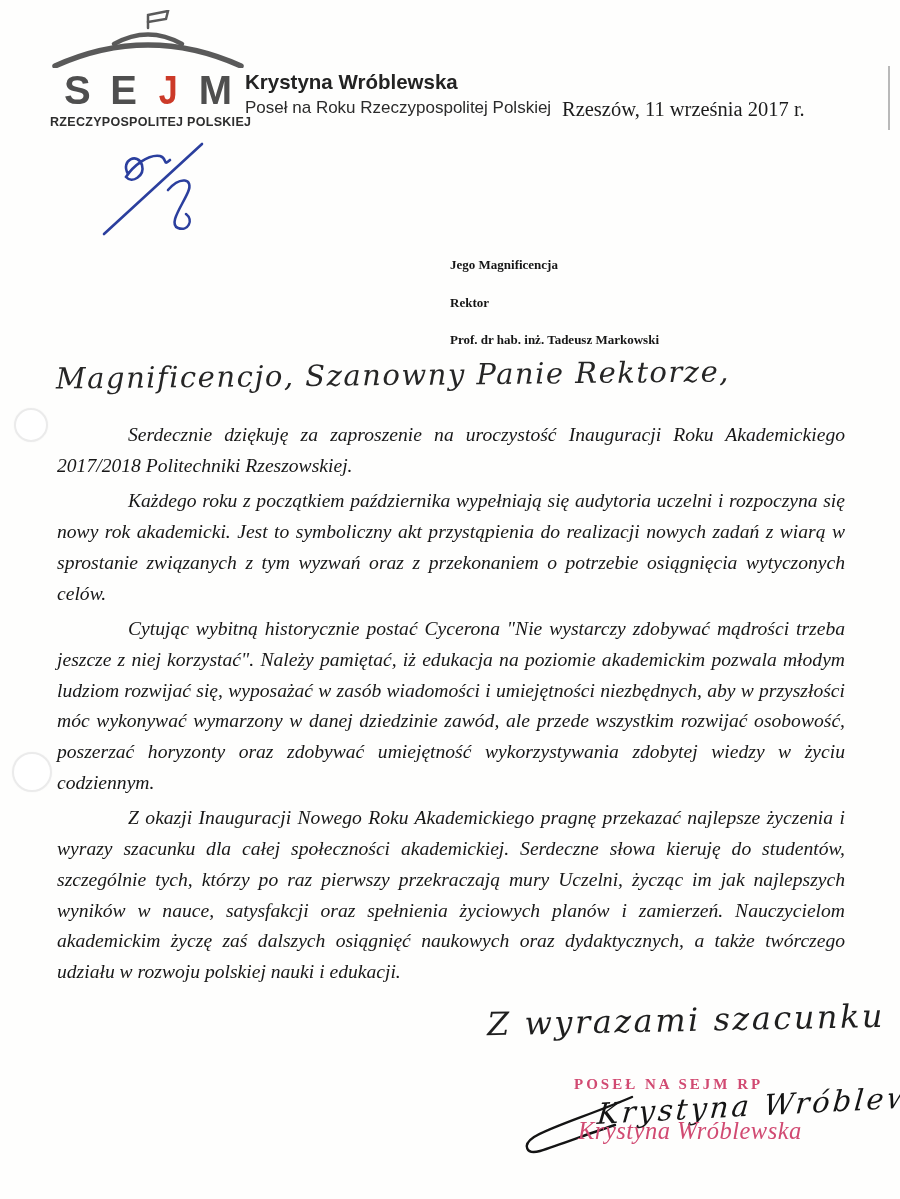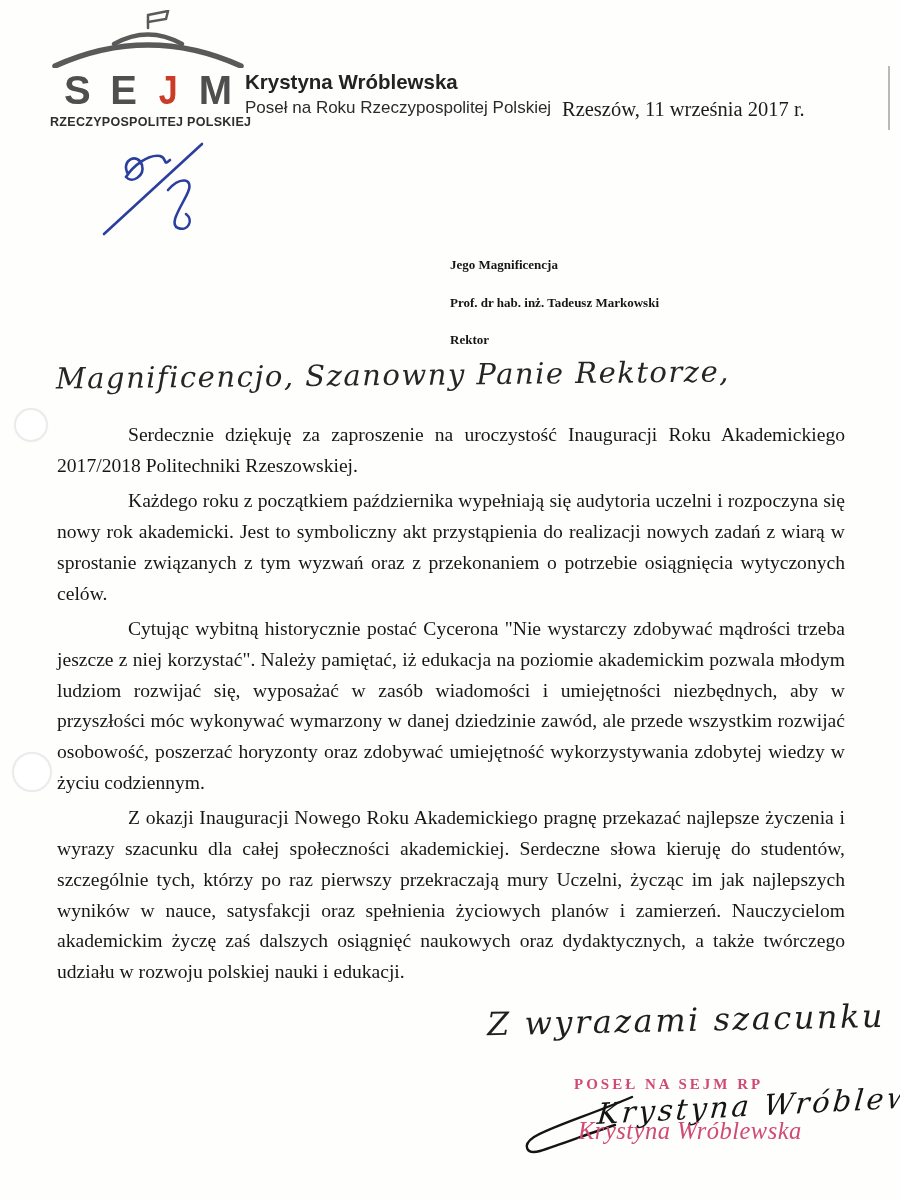--- a/index.html
+++ b/index.html
@@ -37,21 +37,21 @@
   .closing {
     position:absolute; left:487px; top:1001px; white-space:nowrap;
     font-family:"DejaVu Serif", serif; font-style:italic;
     font-size:32px; letter-spacing:2.5px; color:#1f1f1f; transform:rotate(-1.2deg);
   }
 
   
   .recipient { position:absolute; left:450px; top:246px; font-weight:bold; font-size:13px; line-height:37.5px; color:#151515; }
 
   
-  .body-text { position:absolute; left:57px; top:420px; width:788px; font-size:19.6px; line-height:30.7px; text-align:justify; color:#171717; }
+  .body-text { position:absolute; left:57px; top:420px; width:788px; font-size:19.6px; line-height:30.7px; text-align:justify; color:#171717;font-style:italic; }
   .body-text p { margin:0 0 5px 0; text-indent:71px; }
 
   
   .stamp-office {
     position:absolute; left:574px; top:1076px; white-space:nowrap;
     font-weight:bold; font-size:15px; letter-spacing:3px; color:#d14a72;
   }
   .signature-script {
     position:absolute; left:597px; top:1087px; white-space:nowrap;
     font-family:"DejaVu Serif", serif; font-style:italic;
@@ -109,22 +109,22 @@
       <g fill="none" stroke="#2b3f9e" stroke-width="2.6" stroke-linecap="round">
         <path d="M38 42 C 30 28, 48 20, 52 33 C 55 44, 42 52, 36 45 C 43 34, 58 22, 70 24 C 78 26, 72 35, 80 28"></path>
         <path d="M112 12 L14 102"></path>
         <path d="M78 58 C 90 44, 104 46, 98 60 C 92 74, 78 92, 88 96 C 98 100, 104 88, 96 82"></path>
       </g>
     </svg>
   </div>
 
   <div class="recipient">
     <div>Jego Magnificencja</div>
+    <div>Rektor</div>
     <div>Prof. dr hab. inż. Tadeusz Markowski</div>
-    <div>Rektor</div>
   </div>
 
   <div class="salutation">Magnificencjo, Szanowny Panie Rektorze,</div>
 
   <div class="body-text">
     <p>Serdecznie dziękuję za zaproszenie na uroczystość Inauguracji Roku Akademickiego 2017/2018 Politechniki Rzeszowskiej.</p>
     <p>Każdego roku z początkiem października wypełniają się audytoria uczelni i rozpoczyna się nowy rok akademicki. Jest to symboliczny akt przystąpienia do realizacji nowych zadań z wiarą w sprostanie związanych z tym wyzwań oraz z przekonaniem o potrzebie osiągnięcia wytyczonych celów.</p>
     <p>Cytując wybitną historycznie postać Cycerona "Nie wystarczy zdobywać mądrości trzeba jeszcze z niej korzystać". Należy pamiętać, iż edukacja na poziomie akademickim pozwala młodym ludziom rozwijać się, wyposażać w zasób wiadomości i umiejętności niezbędnych, aby w przyszłości móc wykonywać wymarzony w danej dziedzinie zawód, ale przede wszystkim rozwijać osobowość, poszerzać horyzonty oraz zdobywać umiejętność wykorzystywania zdobytej wiedzy w życiu codziennym.</p>
     <p>Z okazji Inauguracji Nowego Roku Akademickiego pragnę przekazać najlepsze życzenia i wyrazy szacunku dla całej społeczności akademickiej. Serdeczne słowa kieruję do studentów, szczególnie tych, którzy po raz pierwszy przekraczają mury Uczelni, życząc im jak najlepszych wyników w nauce, satysfakcji oraz spełnienia życiowych planów i zamierzeń. Nauczycielom akademickim życzę zaś dalszych osiągnięć naukowych oraz dydaktycznych, a także twórczego udziału w rozwoju polskiej nauki i edukacji.</p>
   </div>

